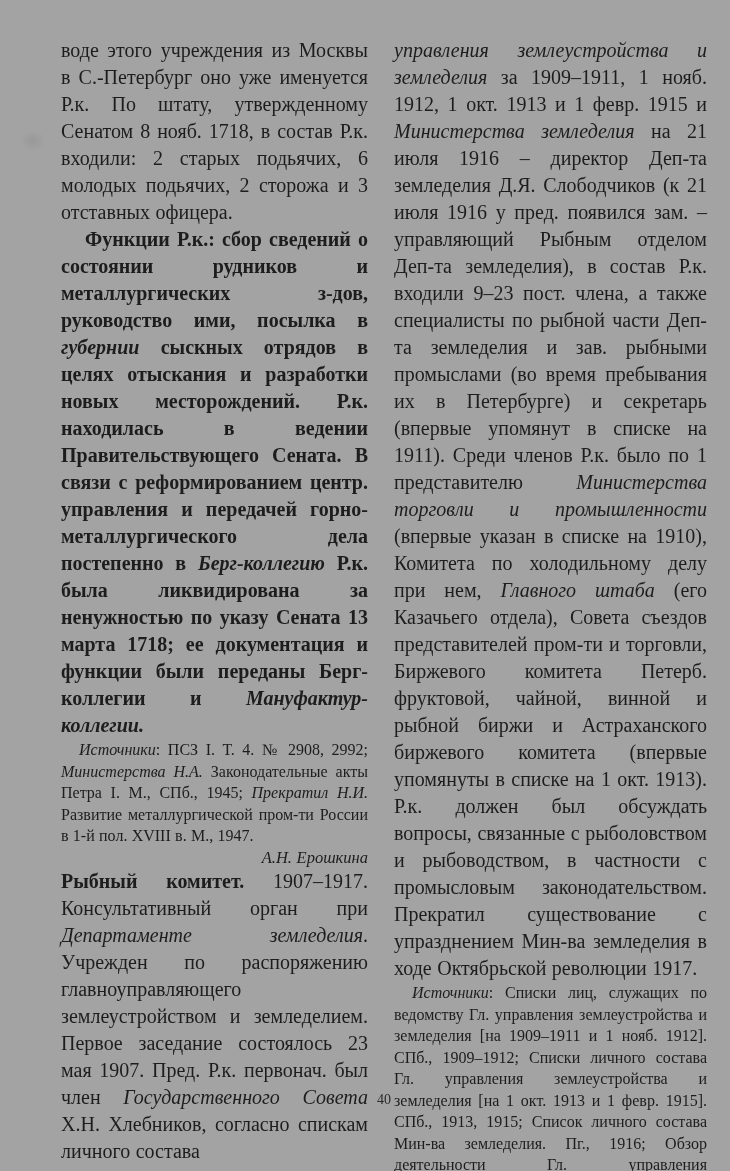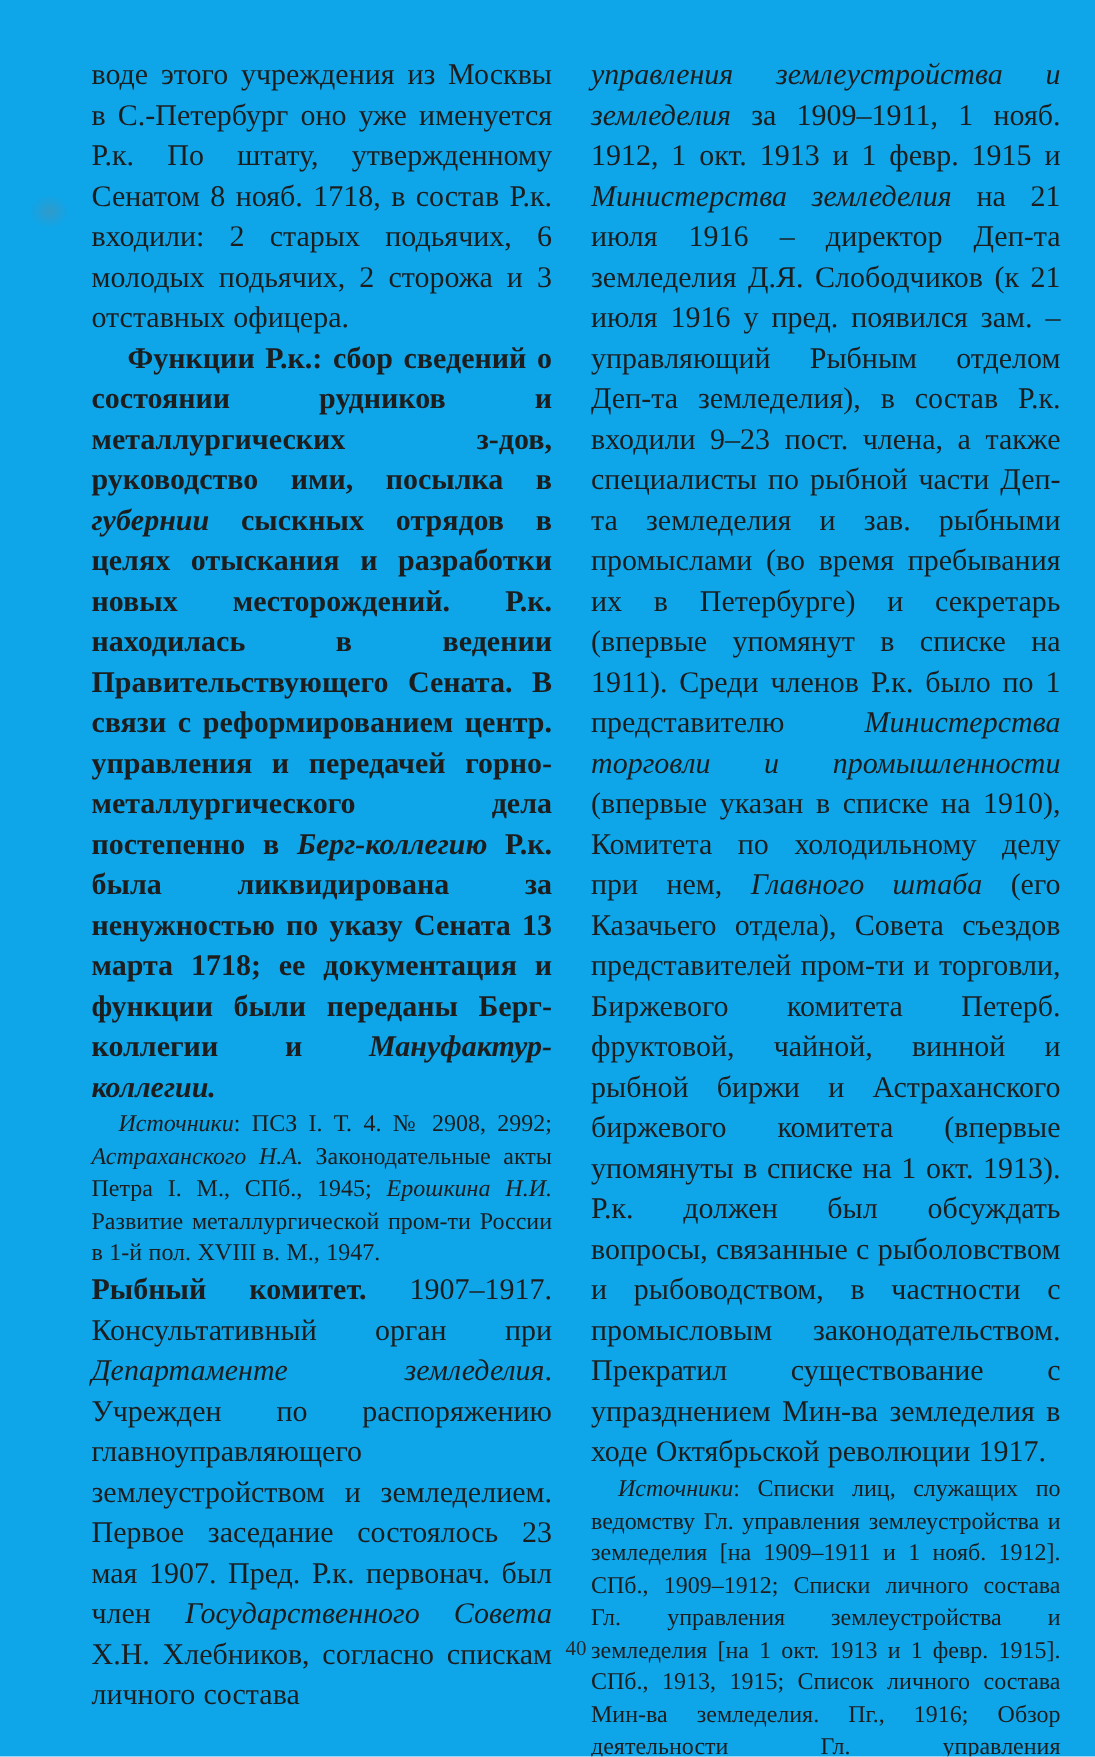--- a/index.html
+++ b/index.html
@@ -4,21 +4,21 @@
 <style>
   html, body {
     margin: 0;
     padding: 0;
     background: #ffffff;
   }
   .page {
     position: relative;
     width: 730px;
     height: 1171px;
-    background: #0ea5e9;
+    background: #a3a3a3;
     overflow: hidden;
     font-family: "Liberation Serif", serif;
     color: #1d1d1d;
   }
   .col {
     position: absolute;
     top: 37px;
     text-align: justify;
     font-size: 20px;
     line-height: 27px;
@@ -68,21 +68,22 @@
 </head>
 <body>
 
 <div class="page">
 
   <div class="smudge"></div>
 
   <div class="col col-left">
     <p><span class="">воде этого учреждения из Москвы в С.-Петербург оно уже именуется Р.к. По штату, утвержденному Сенатом 8 нояб. 1718, в состав Р.к. входили: 2 старых подьячих, 6 молодых подьячих, 2 сторожа и 3 отставных офицера.</span></p>
     <p class="para-indent"><span class="">Функции Р.к.: сбор сведений о состоянии рудников и металлургических з-дов, руководство ими, посылка в </span><span class="run-i">губернии</span><span class=""> сыскных отрядов в целях отыскания и разработки новых месторождений. Р.к. находилась в ведении Правительствующего Сената. В связи с реформированием центр. управления и передачей горно-металлургического дела постепенно в </span><span class="run-i">Берг-коллегию</span><span class=""> Р.к. была ликвидирована за ненужностью по указу Сената 13 марта 1718; ее документация и функции были переданы Берг-коллегии и </span><span class="run-i">Мануфактур-коллегии.</span></p>
-    <p class="src"><span class="run-i">Источники</span><span class="">: ПСЗ I. Т. 4. № 2908, 2992; </span><span class="run-i">Астраханского Н.А.</span><span class=""> Законодательные акты Петра I. М., СПб., 1945; </span><span class="run-i">Ерошкина Н.И.</span><span class=""> Развитие металлургической пром-ти России в 1-й пол. XVIII в. М., 1947.</span></p>
+    <p class="src"><span class="run-i">Источники</span><span class="">: ПСЗ I. Т. 4. № 2908, 2992; </span><span class="run-i">Министерства Н.А.</span><span class=""> Законодательные акты Петра I. М., СПб., 1945; </span><span class="run-i">Прекратил Н.И.</span><span class=""> Развитие металлургической пром-ти России в 1-й пол. XVIII в. М., 1947.</span></p>
+    <p class="sig"><span class="run-i">А.Н. Ерошкина</span></p>
     <p class="entry"><span class="run-b">Рыбный комитет.</span><span class=""> 1907–1917. Консультативный орган при </span><span class="run-i">Департаменте земледелия</span><span class="">. Учрежден по распоряжению главноуправляющего землеустройством и земледелием. Первое заседание состоялось 23 мая 1907. Пред. Р.к. первонач. был член </span><span class="run-i">Государственного Совета</span><span class=""> Х.Н. Хлебников, согласно спискам личного состава </span></p>
   </div>
 
   <div class="col col-right">
     <p><span class="run-i">управления землеустройства и земледелия</span><span class=""> за 1909–1911, 1 нояб. 1912, 1 окт. 1913 и 1 февр. 1915 и </span><span class="run-i">Министерства земледелия</span><span class=""> на 21 июля 1916 – директор Деп-та земледелия Д.Я. Слободчиков (к 21 июля 1916 у пред. появился зам. – управляющий Рыбным отделом Деп-та земледелия), в состав Р.к. входили 9–23 пост. члена, а также специалисты по рыбной части Деп-та земледелия и зав. рыбными промыслами (во время пребывания их в Петербурге) и секретарь (впервые упомянут в списке на 1911). Среди членов Р.к. было по 1 представителю </span><span class="run-i">Министерства торговли и промышленности</span><span class=""> (впервые указан в списке на 1910), Комитета по холодильному делу при нем, </span><span class="run-i">Главного штаба</span><span class=""> (его Казачьего отдела), Совета съездов представителей пром-ти и торговли, Биржевого комитета Петерб. фруктовой, чайной, винной и рыбной биржи и Астраханского биржевого комитета (впервые упомянуты в списке на 1 окт. 1913). Р.к. должен был обсуждать вопросы, связанные с рыболовством и рыбоводством, в частности с промысловым законодательством. Прекратил существование с упразднением Мин-ва земледелия в ходе Октябрьской революции 1917.</span></p>
     <p class="src"><span class="run-i">Источники</span><span class="">: Списки лиц, служащих по ведомству Гл. управления землеустройства и земледелия [на 1909–1911 и 1 нояб. 1912]. СПб., 1909–1912; Списки личного состава Гл. управления землеустройства и земледелия [на 1 окт. 1913 и 1 февр. 1915]. СПб., 1913, 1915; Список личного состава Мин-ва земледелия. Пг., 1916; Обзор деятельности Гл. управления землеустройства и земледелия за 1907–1908. СПб., 1909.</span></p>
 
   </div>
 
   <div class="footer">40</div>

